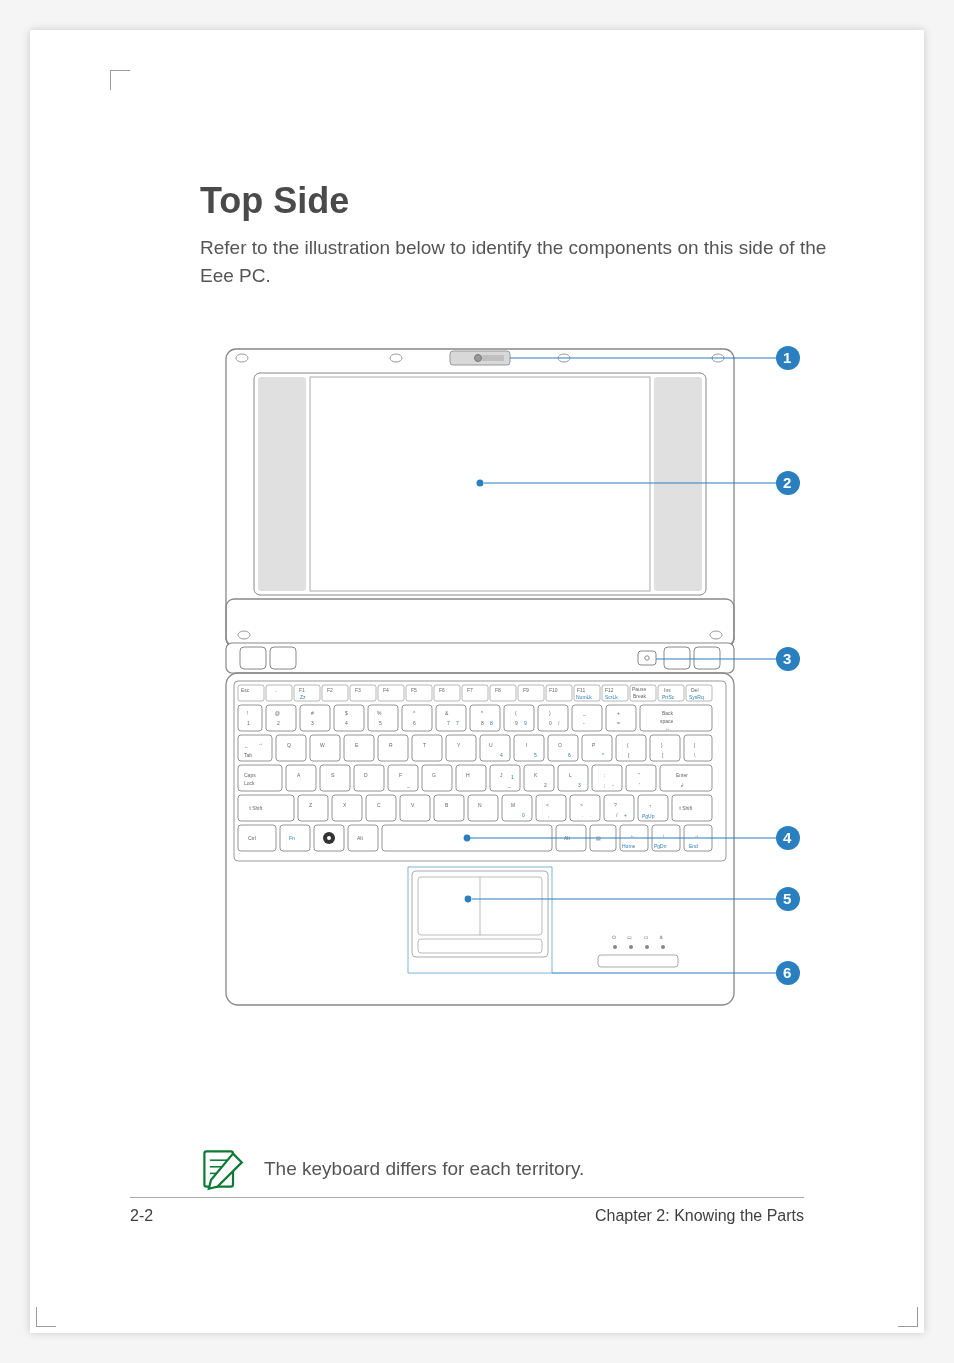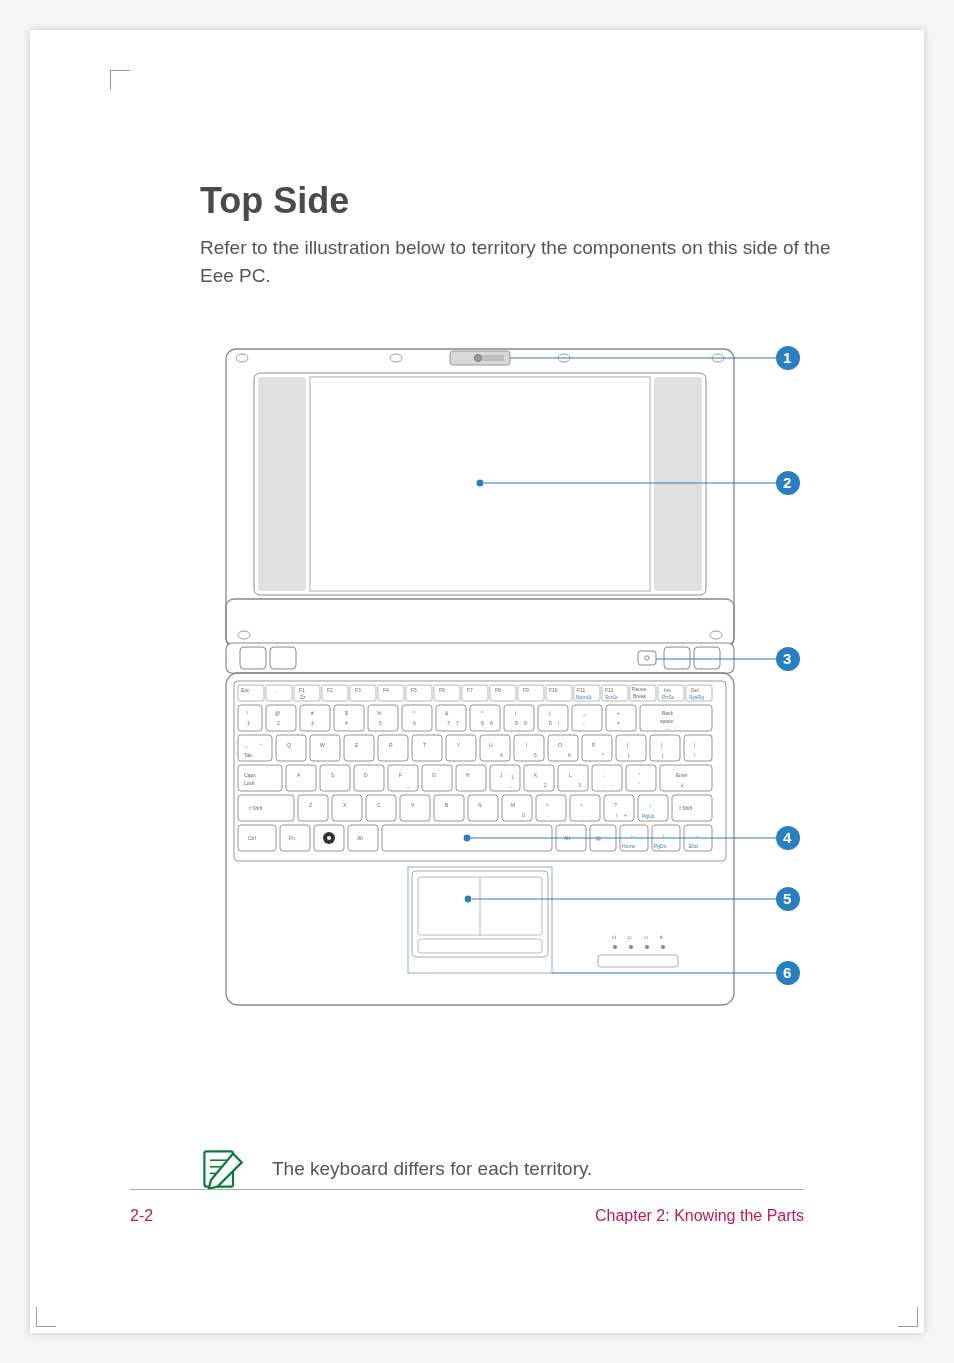--- a/index.html
+++ b/index.html
@@ -67,43 +67,43 @@
     .diagram-wrap {
       margin-top: 48px;
       width: 640px;
     }
     .diagram-svg { display: block; }
 
     .note-row {
       margin-top: 70px;
       display: flex;
       align-items: center;
-      gap: 28px;
+      gap: 20px;
     }
     .note-icon {
       width: 44px;
       height: 44px;
       flex: 0 0 44px;
     }
     .note-text {
       font-size: 19px;
       color: #555;
     }
 
     .footer {
       position: absolute;
       left: 100px;
       right: 120px;
       bottom: 108px;
       display: flex;
       justify-content: space-between;
       font-size: 16px;
-      color: #be185d;
+      color: #404040;
       border-top: 1px solid #aaa;
-      padding-top: 17px;
+      padding-top: 9px;
     }
 
     
     .k { fill: #fff; stroke: #888; stroke-width: 0.9; }
     .k2 { fill: #fff; stroke: #888; stroke-width: 0.6; }
     .kt { font: 5px Arial; fill: #666; }
     .ktb { font: 5px Arial; fill: #2a7fbf; }
     .mesh { fill:#bbb; }
     .lbl { font: bold 15px Arial; fill: #fff; }
     .ld  { stroke:#2a7fbf; stroke-width:1.2; fill:none; }
@@ -114,21 +114,21 @@
 </head>
 <body>
 
 <div class="page">
   <div class="crop-tl"></div>
   <div class="crop-bl"></div>
   <div class="crop-br"></div>
 
   <div class="content">
     <h1 class="title">Top Side</h1>
-    <p class="intro">Refer to the illustration below to territory the components on this side of the Eee PC.</p>
+    <p class="intro">Refer to the illustration below to identify the components on this side of the Eee PC.</p>
 
     <div class="diagram-wrap">
       <svg class="diagram-svg" viewBox="0 0 640 740" width="640" height="740">
 
         <rect class="chassis" x="26" y="12" width="508" height="298" rx="10"></rect>
         <rect class="chassis" x="26" y="262" width="508" height="48" rx="8" fill="#fff"></rect>
 
         <rect x="54" y="36" width="452" height="222" rx="6" fill="#fff" stroke="#888" stroke-width="1"></rect>
 
         <rect x="250" y="14" width="60" height="14" rx="3" fill="#d8d8d8" stroke="#999"></rect>

